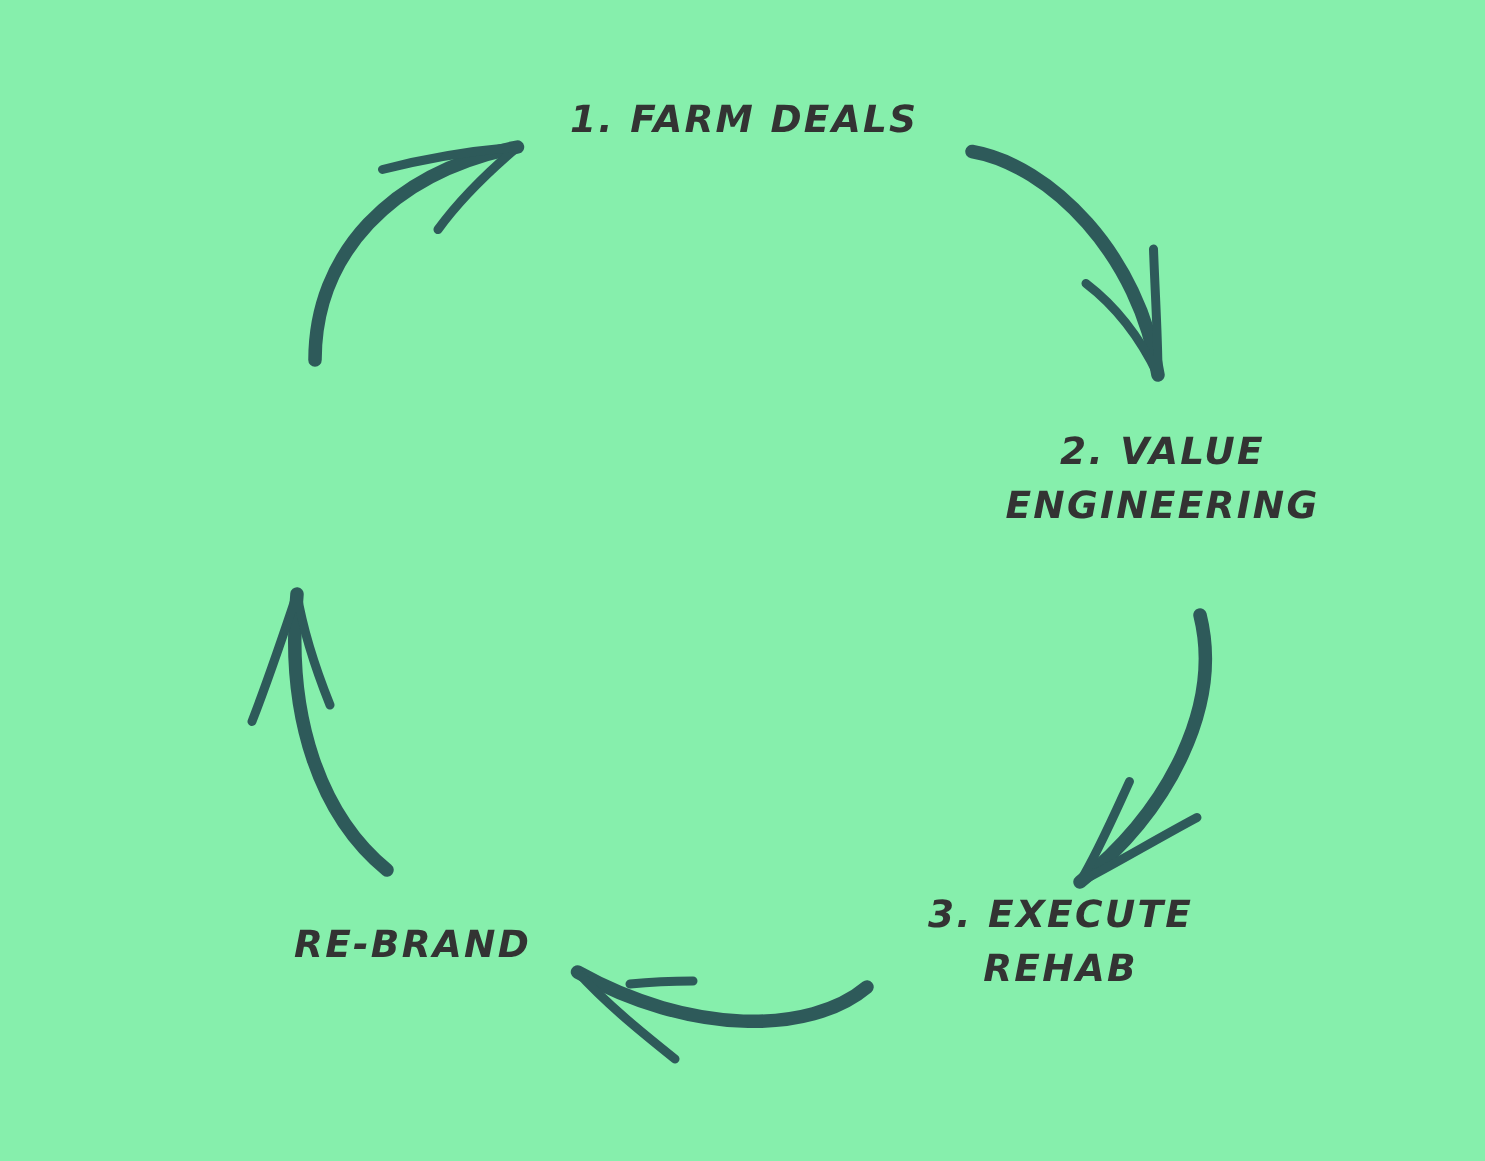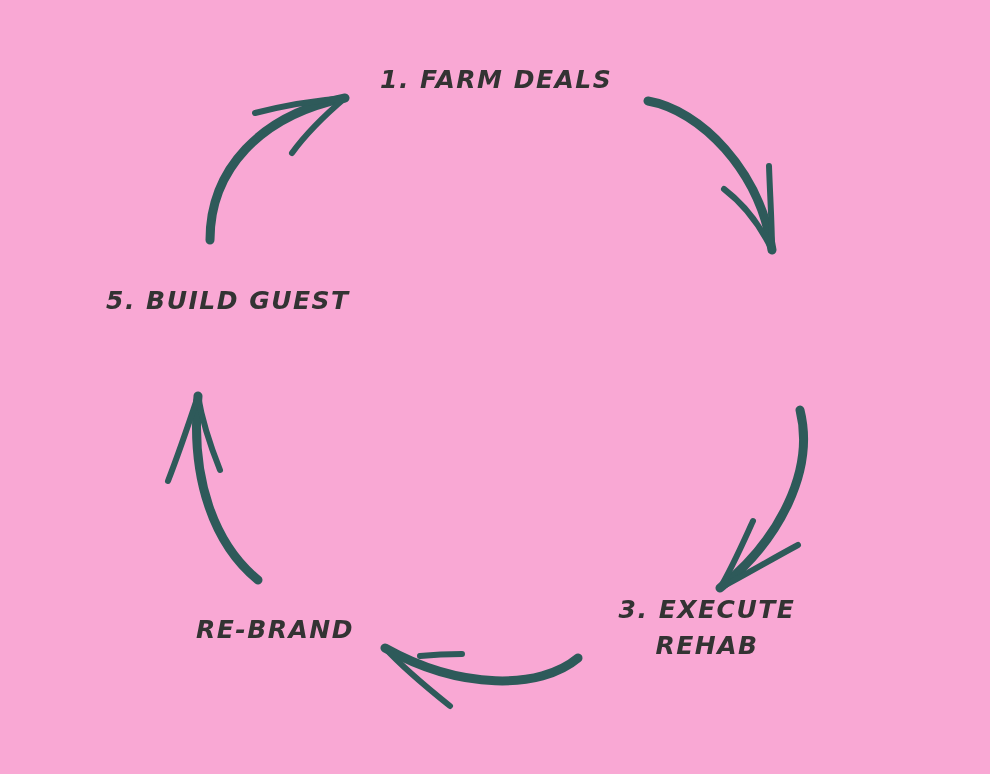--- a/index.html
+++ b/index.html
@@ -4,21 +4,21 @@
   <style>
     html, body {
       margin: 0;
       padding: 0;
       background: #ffffff;
     }
     .canvas {
       position: relative;
       width: 990px;
       height: 774px;
-      background: #f9a8d4;
+      background: #86efac;
       overflow: hidden;
     }
     .step-label {
       position: absolute;
       font-family: "DejaVu Sans", sans-serif;
       font-weight: bold;
       font-style: oblique;
       font-size: 25px;
       line-height: 36px;
       color: #333333;
@@ -83,27 +83,30 @@
     <g>
       <path class="arrow-shaft" d="M210,240 C210,170 260,115 345,98" stroke="#2e5a5a"></path>
       <path class="arrow-head" d="M255,113 C290,104 320,100 345,98 M292,153 C305,135 325,115 345,98" stroke="#2e5a5a"></path>
     </g>
   </svg>
 
   <div class="step-label" id="step-1" style="color: rgb(51, 51, 51);">
     <span class="line">1. FARM DEALS</span>
   </div>
 
+  <div class="step-label" id="step-2" style="color: rgb(51, 51, 51);">
+    <span class="line">2. VALUE</span>
+    <span class="line">ENGINEERING</span>
+  </div>
 
   <div class="step-label" id="step-3" style="color: rgb(51, 51, 51);">
     <span class="line">3. EXECUTE</span>
     <span class="line">REHAB</span>
   </div>
 
   <div class="step-label" id="step-4" style="color: rgb(51, 51, 51);">
     <span class="line">RE-BRAND</span>
   </div>
 
   <div class="step-label" id="step-5" style="color: rgb(51, 51, 51);">
-    <span class="line">5. BUILD GUEST</span>
   </div>
 
 </div>
 
 </body></html>

